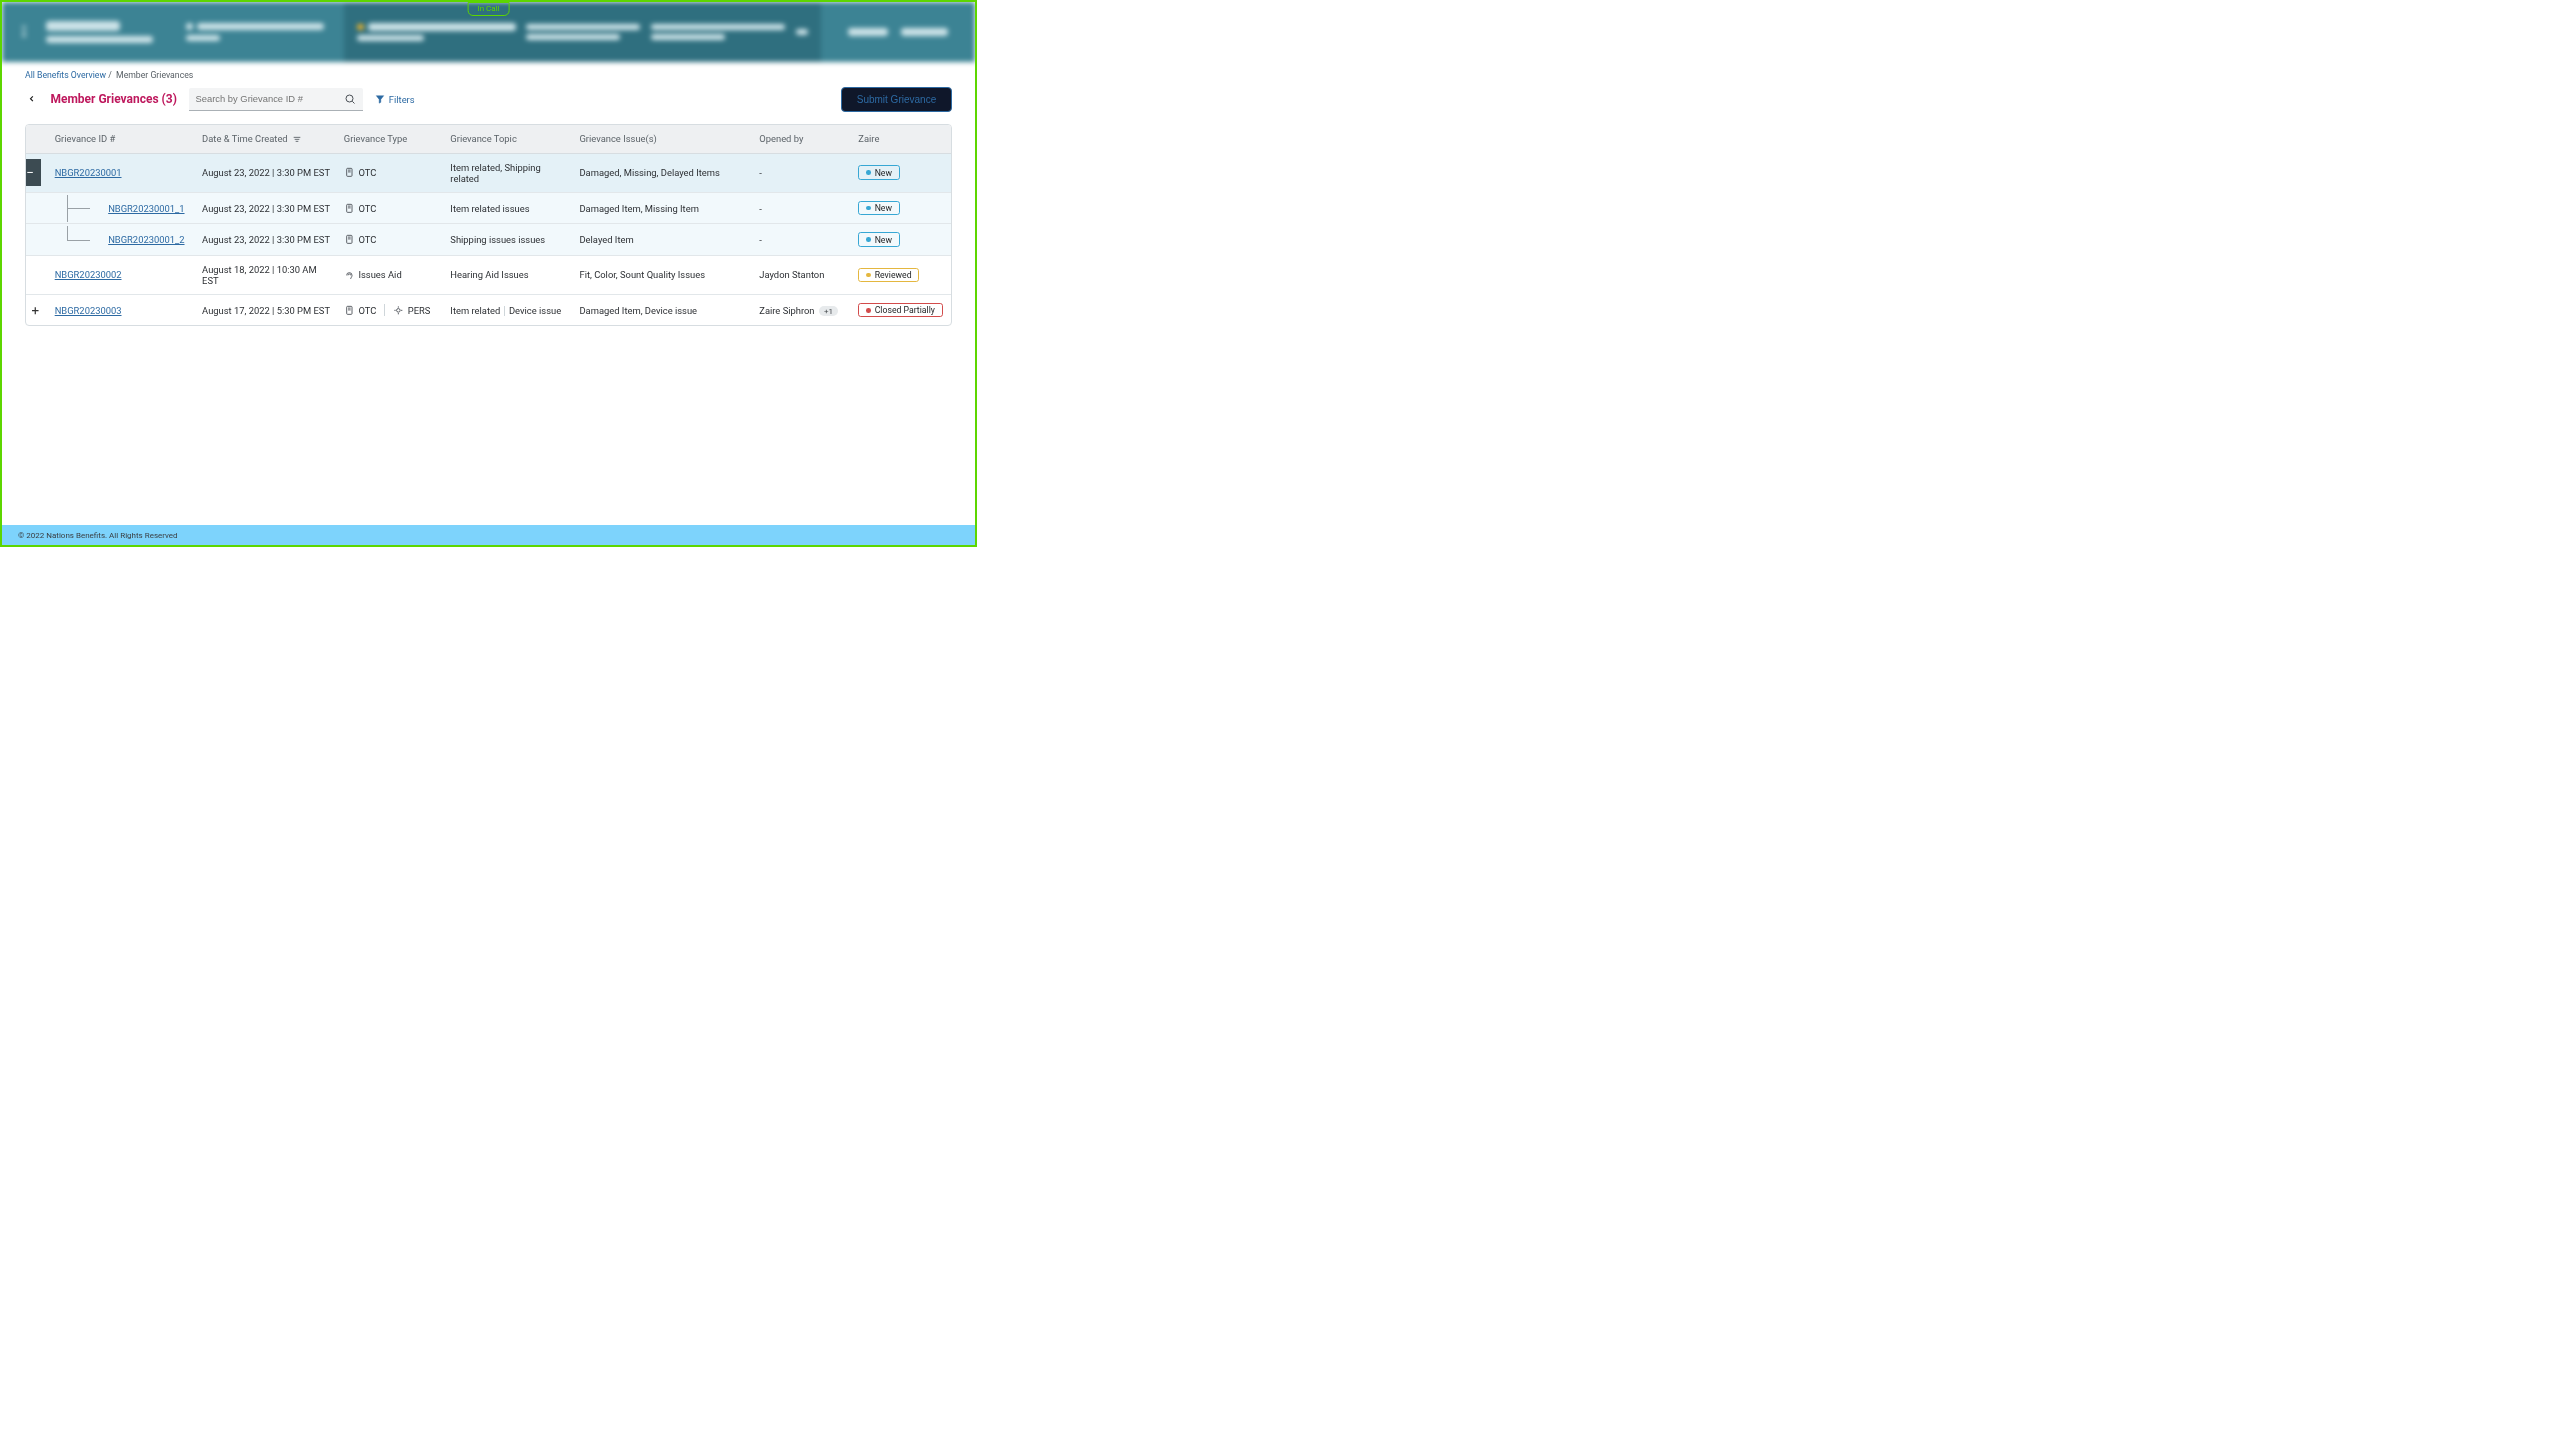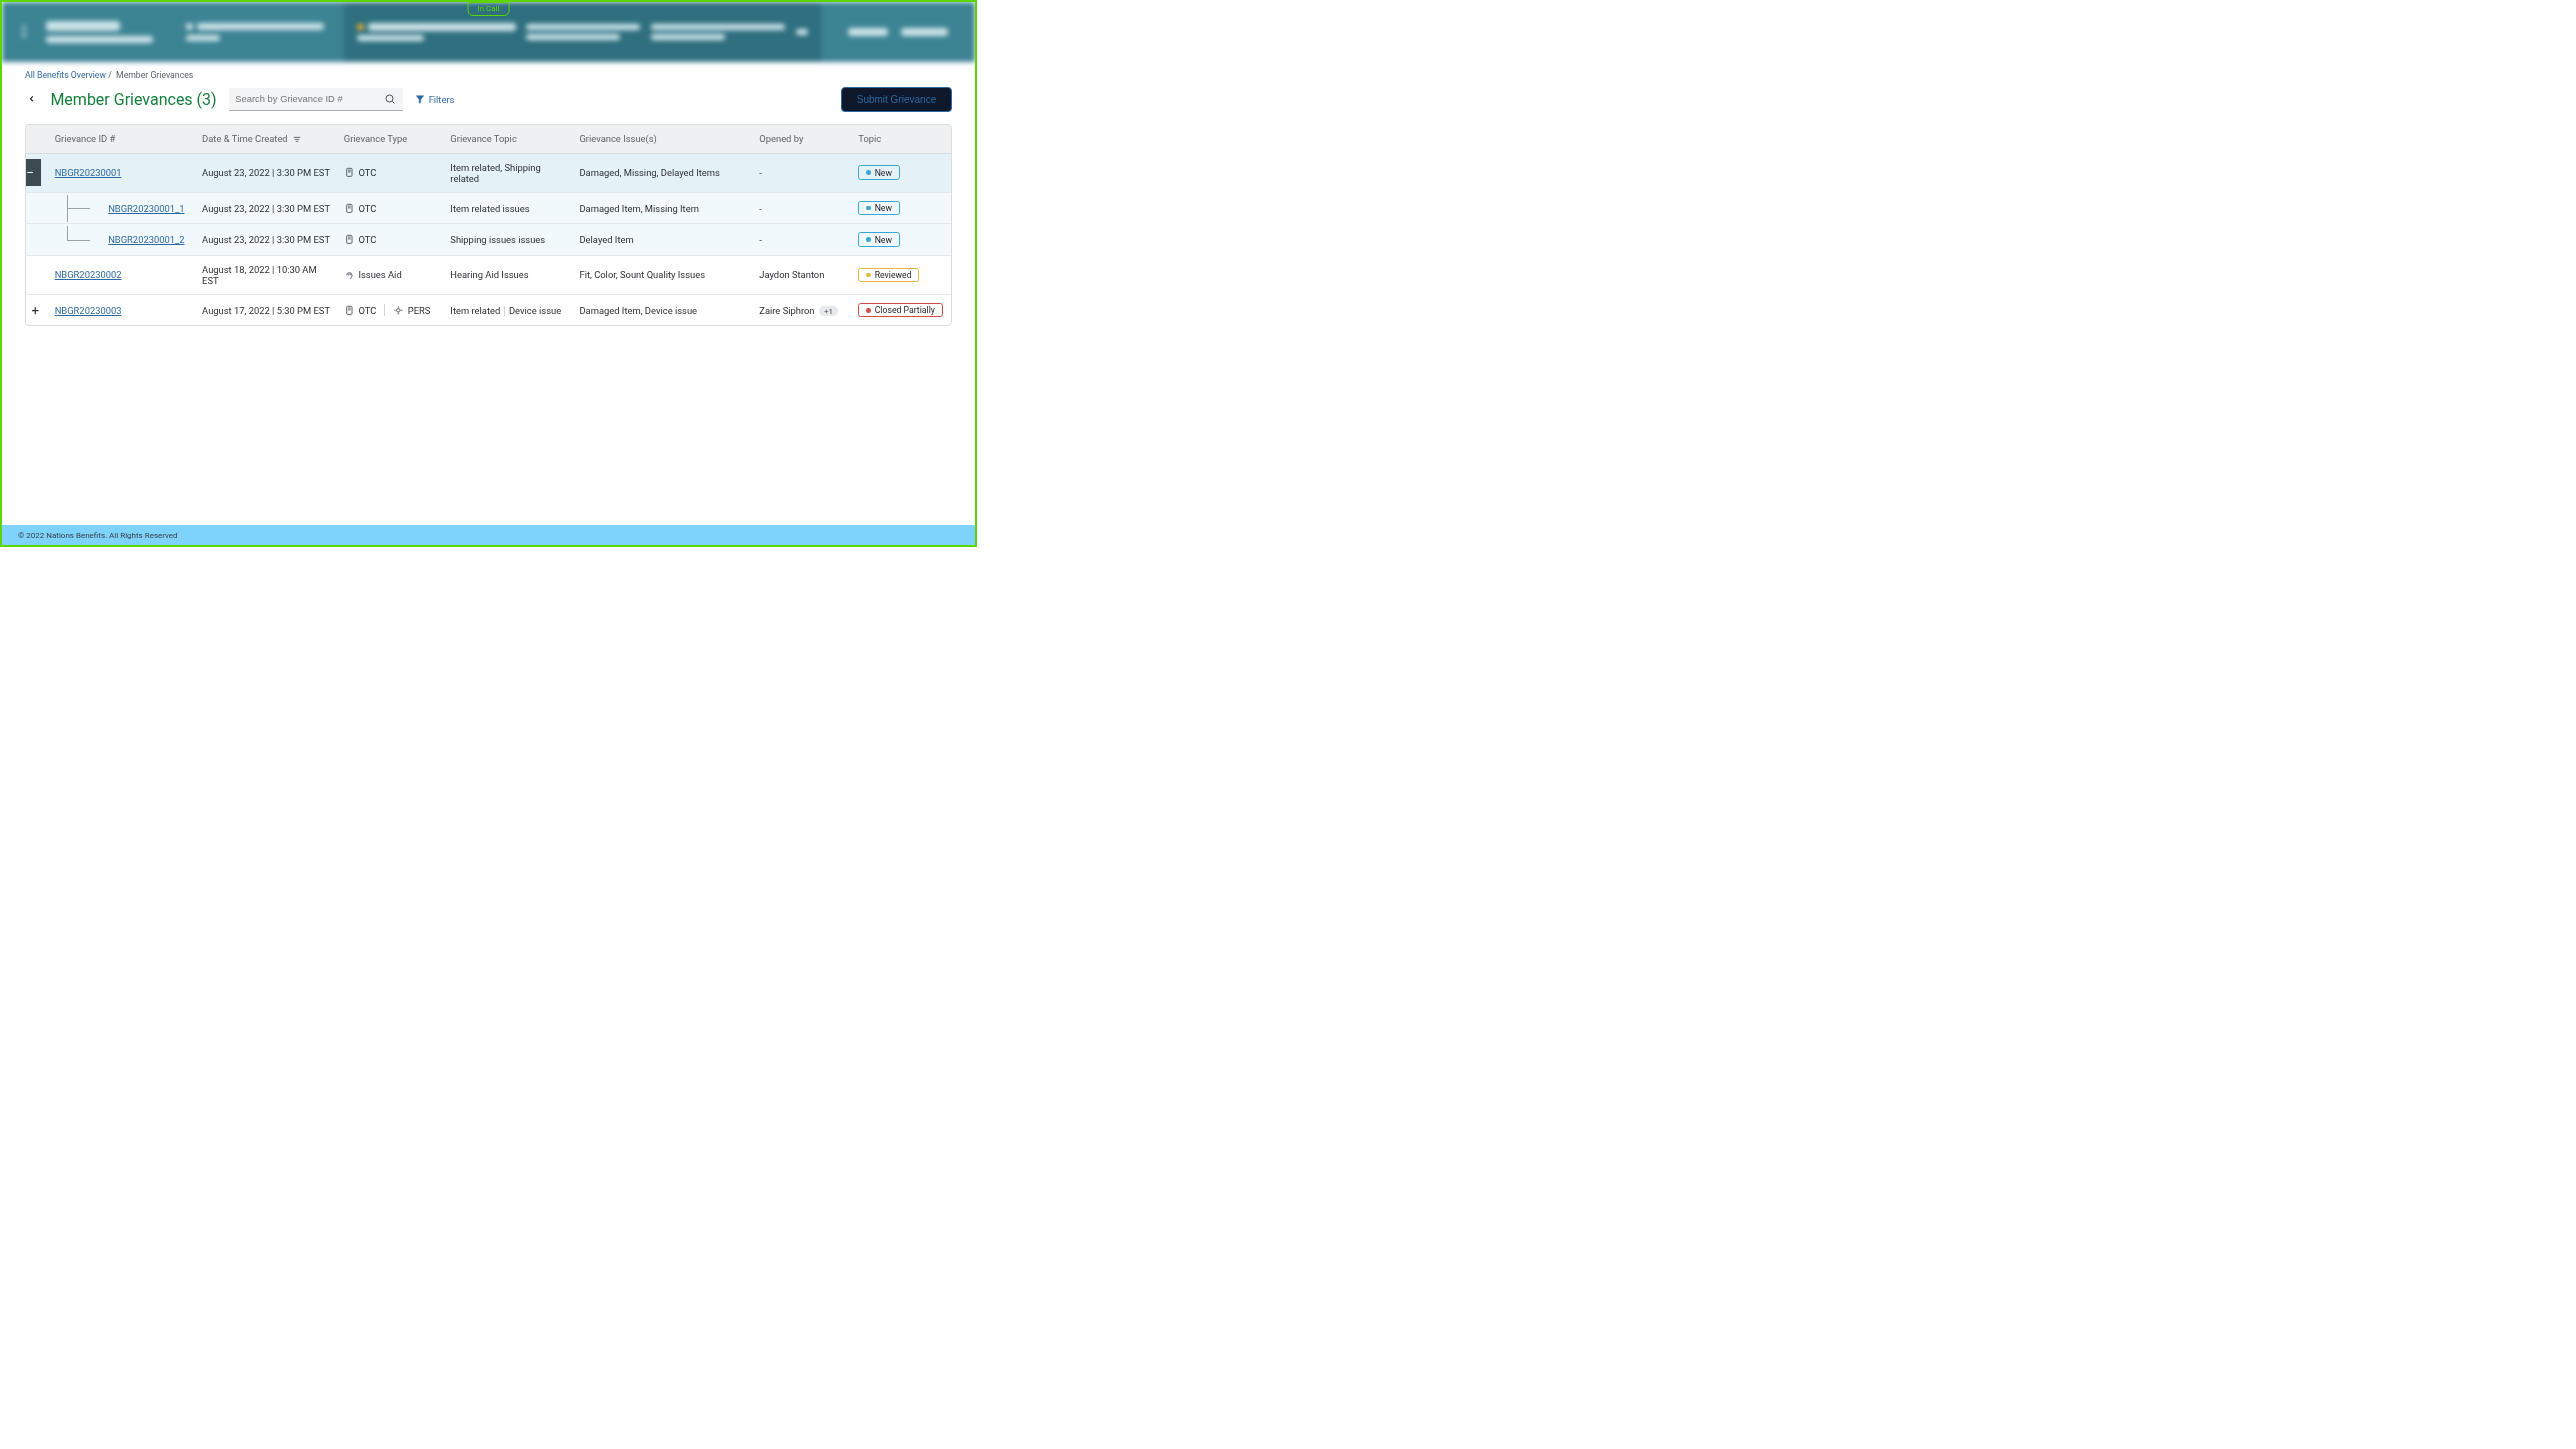--- a/index.html
+++ b/index.html
@@ -60,21 +60,21 @@
   .breadcrumb { padding: 8px 23px 0; font-size:8.7px; color:#596066;}
   .breadcrumb a { color:#2d6aa3; text-decoration:none; }
 
   
   .title-row {
     display:flex; align-items:center; gap:12px;
     padding: 6.7px 23px 12px;
   }
   .back-btn { width:13.4px;height:13.4px;display:flex;align-items:center;justify-content:center;cursor:pointer;}
   .back-btn svg{stroke:#1b1b1b;}
-  .page-title { font-size:16px; font-weight:400; color:#15803d;}
+  .page-title { font-size:12px; font-weight:700; color:#be185d;}
   .search-box {
     display:flex; align-items:center;
     background:#f3f4f5;
     border-bottom:0.7px solid #aab0b5;
     width:174px; height:23px;
     padding:0 6.7px; border-radius:2px 2px 0 0;
   }
   .search-box input{
     border:none;background:transparent;outline:none;
     font-size:9.4px;flex:1;color:#333;
@@ -272,21 +272,21 @@
                 <line x1="1" y1="2" x2="11" y2="2"></line>
                 <line x1="2.5" y1="5" x2="9.5" y2="5"></line>
                 <line x1="4" y1="8" x2="8" y2="8"></line>
               </svg>
           </span>
         </th>
         <th class="col-type">Grievance Type</th>
         <th class="col-topic">Grievance Topic</th>
         <th class="col-issue">Grievance Issue(s)</th>
         <th class="col-open">Opened by</th>
-        <th class="col-status">Topic</th>
+        <th class="col-status">Zaire</th>
       </tr>
     </thead>
     <tbody id="tbody">
         <tr class="parent-expanded">
           <td style="padding:0 0 0 0;">
             <div class="exp-btn">−</div>
           </td>
           <td style="padding-left:0"><a class="gid-link">NBGR20230001</a></td>
           <td>August 23, 2022 | 3:30 PM EST</td>
           <td>

